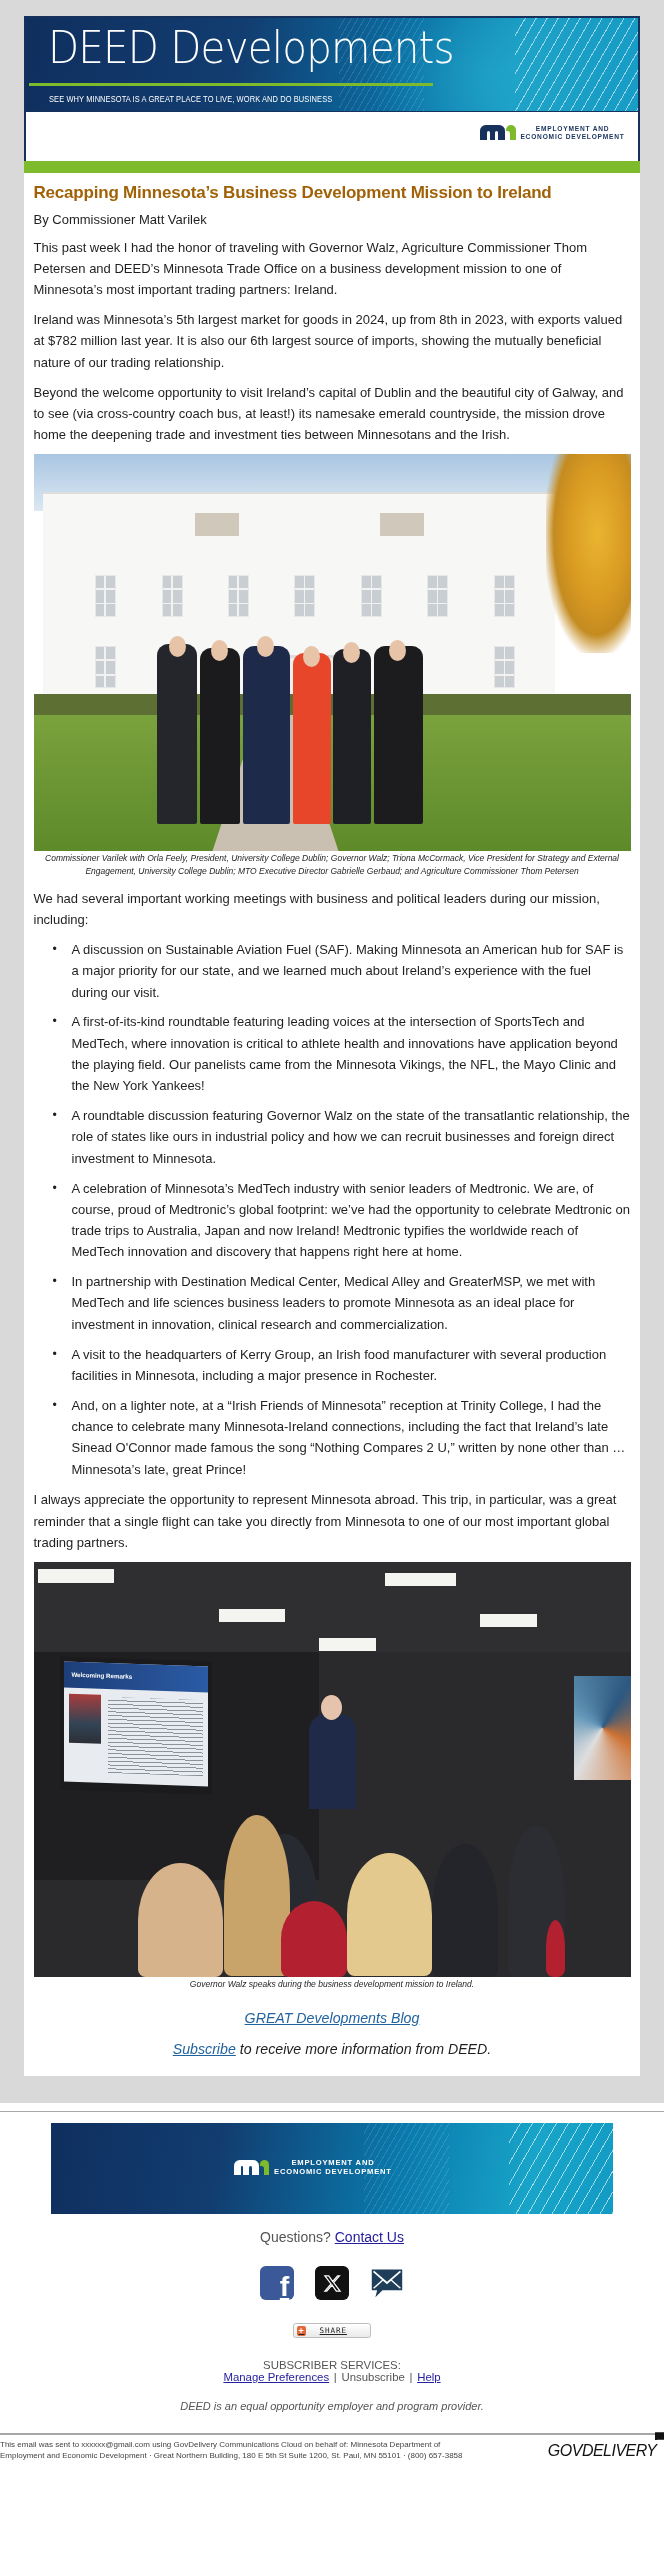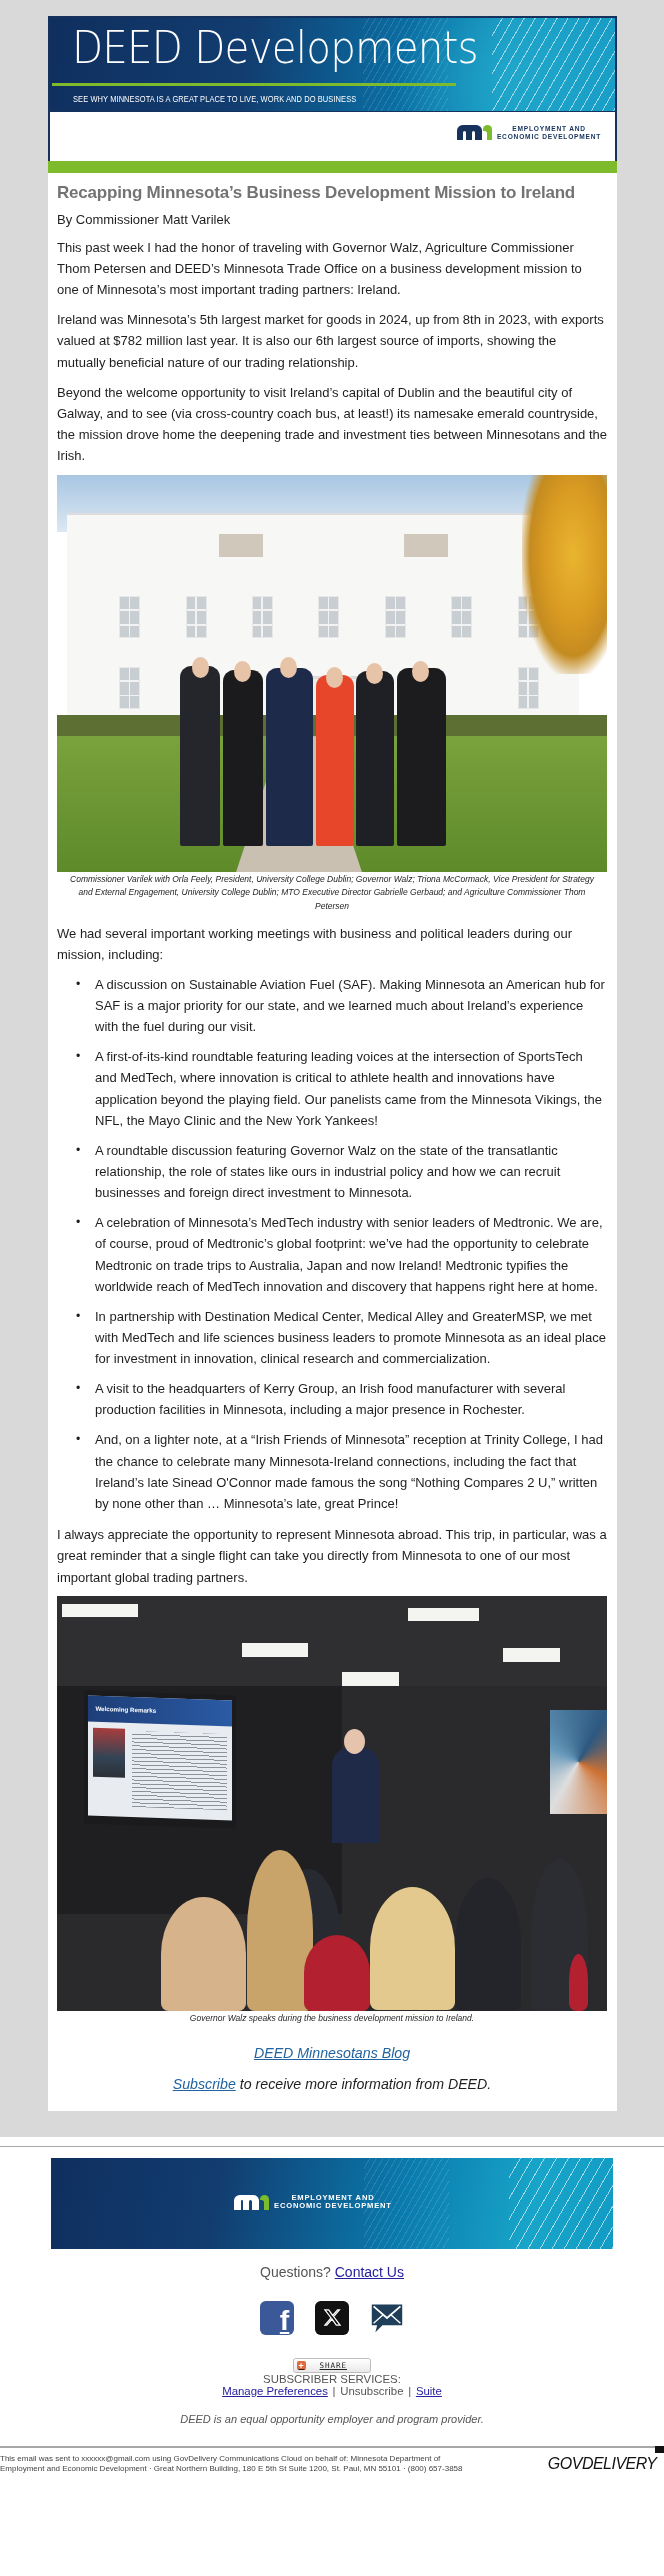--- a/index.html
+++ b/index.html
@@ -1,18 +1,18 @@
 <!DOCTYPE html>
 <html style="font-size:15px"><head>
 <meta charset="utf-8">
 <style>
   * { box-sizing: border-box; margin: 0; padding: 0; }
   body { width: 664px; background: #ffffff; font-family: "Liberation Sans", sans-serif; }
   .outer-bg { background: #d9d9d9; padding: 16px 0 26.6px 0; }
-  .container { width: 569px; margin: 0 auto; background: #ffffff; }
+  .container { width: 616px; margin: 0 auto; background: #ffffff; }
 
   
   .banner { position: relative; height: 145px; border: 2.8px solid #16325c; border-bottom: none; overflow: hidden; }
   .banner-top { position: absolute; left: 0; top: 0; right: 0; height: 93px;
     background: linear-gradient(100deg, #0f2f5e 0%, #123d70 35%, #0a6ea3 62%, #1a9cc4 80%, #179dc6 100%); overflow: hidden; }
   .banner-top .stripes { position: absolute; right: 0; top: 0; width: 123px; height: 93px;
     background: repeating-linear-gradient(120deg, transparent 0 8.5px, rgba(255,255,255,0.55) 8.5px 9.5px); }
   .banner-top .stripes2 { position: absolute; left: 313px; top: 0; width: 85px; height: 93px;
     background: repeating-linear-gradient(120deg, transparent 0 4.7px, rgba(255,255,255,0.12) 4.7px 5.7px); }
   .banner-top .wave { position: absolute; left: 342px; top: -38px; width: 247px; height: 190px; border-radius: 50%;
@@ -28,21 +28,21 @@
     -webkit-mask: none; position: relative; }
   .mn-mark .m::before, .mn-mark .m::after { content: ""; position: absolute; bottom: 0; width: 2.8px; height: 9.5px; background: #fff; border-radius: 2.8px 2.8px 0 0; }
   .mn-mark .m::before { left: 6.6px; } .mn-mark .m::after { left: 15px; }
   .mn-mark .n { width: 9.5px; height: 15px; background: #7dbb2c; border-radius: 5.7px 5.7px 0 0; margin-left: 0.9px; position: relative; }
   .mn-mark .n::after { content: ""; position: absolute; left: 0; bottom: 0; width: 3.8px; height: 9.5px; background: #fff; border-radius: 0 2.8px 0 0; }
   .mn-text { font-size: 6.6px; line-height: 7.6px; font-weight: bold; color: #16325c; letter-spacing: 0.8px; text-align: center; }
   .green-bar { height: 12.3px; background: #7dbb2c; }
 
   
   .article { padding: 5.7px 9.5px 9.5px 9.5px; font-family: "Liberation Sans", sans-serif; color: #1f1f1f; }
-  .article h1 { font-size: 17px; color: #737373; font-weight: bold; margin: 3.8px 0 9.5px 0; letter-spacing: -0.2px; }
+  .article h1 { font-size: 17px; color: #a16207; font-weight: bold; margin: 3.8px 0 9.5px 0; letter-spacing: -0.2px; }
   .byline { font-size: 13px; margin-bottom: 9.5px; }
   .article p { font-size: 13px; line-height: 21.3px; margin-bottom: 8.5px; }
   .photo { display: block; width: 100%; position: relative; overflow: hidden; }
   .caption { font-size: 8.5px; font-style: italic; text-align: center; line-height: 13.3px; color: #1f1f1f; padding: 0.9px 11.4px 0 11.4px; margin-bottom: 9.5px; }
   ul.meetings { list-style: none; margin: 5.7px 0 9.5px 0; padding-left: 38px; }
   ul.meetings li { font-size: 13px; line-height: 21.3px; margin-bottom: 8.5px; position: relative; padding-left: 0; }
   ul.meetings li::before { content: "•"; position: absolute; left: -19px; top: 0; font-size: 12.3px; }
 
   
   .photo1 { height: 397px; background: linear-gradient(#cfe0ee 0%, #e8eff5 10%, #ffffff 12%); }
@@ -97,21 +97,21 @@
   .footer-logo .n::after { background: #0f4c7c; }
   .footer-logo .mn-text { color: #fff; font-size: 7.6px; line-height: 8.5px; }
   .questions { font-size: 14px; color: #555; margin-top: 15px; }
   .questions a, .sub-links a { color: #2620a0; text-decoration: underline; }
   .social { display: flex; justify-content: center; gap: 21px; margin-top: 21px; }
   .social-icon { width: 34px; height: 34px; display: flex; align-items: center; justify-content: center; border-radius: 5.7px; color: #fff; }
   .fb { background: #3b5998; font-size: 28.5px; font-weight: bold; font-family: "Liberation Sans", sans-serif; padding-top: 5.7px; justify-content: flex-end; padding-right: 4.7px; }
   .xicon { background: #111; font-size: 21px; font-family: "DejaVu Sans", sans-serif; }
   .share-btn { display: inline-flex; align-items: center; gap: 13.3px; width: 78px; height: 15px; margin-top: 23px; border: 0.9px solid #bdbdbd; border-radius: 2.8px; background: linear-gradient(#ffffff, #e9e9e9); padding-left: 2.8px; font-size: 7.6px; letter-spacing: 0.9px; color: #222; font-family: "DejaVu Sans Mono", monospace; }
   .share-plus { width: 9.5px; height: 9.5px; background: #e2693b; color: #fff; font-size: 8.5px; line-height: 9.5px; text-align: center; border-radius: 1.9px; font-weight: bold; }
-  .sub-title { font-size: 11.4px; color: #555; margin-top: 0; }
+  .sub-title { font-size: 11.4px; color: #555; margin-top: 21px; }
   .sub-links { font-size: 11.4px; color: #555; line-height: 13.3px; }
   .sub-links .sep { margin: 0 4.7px; color: #555; }
   .eoe { font-size: 11px; font-style: italic; color: #555; margin-top: 15px; }
   .hr2 { height: 1.9px; background: #a7a7a7; margin-top: 21px; }
   .legal { display: flex; justify-content: space-between; align-items: center; padding: 5.7px 1.9px 9.5px 0; }
   .legal-text { font-size: 8px; color: #444; line-height: 10.4px; text-align: left; }
   .govd { font-size: 16px; font-weight: normal; font-style: italic; color: #111; letter-spacing: -0.5px; position: relative; padding-right: 5.7px; font-family: "Liberation Sans", sans-serif; }
   .govd-icon { position: absolute; right: -1.9px; top: -9.5px; width: 9.5px; height: 7.6px; background: #111; clip-path: polygon(0 0, 100% 0, 100% 100%, 30% 100%, 0 130%); }
 </style>
 </head>
@@ -226,21 +226,21 @@
           <div class="blob" style="left:313px;top:47px;width:85px;height:123px;background:#e3c98e;"></div>
           <div class="blob" style="left:398px;top:38px;width:66px;height:133px;background:#23252b;"></div>
           <div class="blob" style="left:474px;top:19px;width:57px;height:152px;background:#2b2d33;"></div>
           <div class="blob" style="left:247px;top:95px;width:66px;height:76px;background:#b3202f;"></div>
           <div class="blob" style="left:512px;top:114px;width:19px;height:57px;background:#b3202f;"></div>
         </div>
       </div>
       <div class="caption">Governor Walz speaks during the business development mission to Ireland.</div>
 
       <div class="links">
-        <a class="blog-link" href="#">DEED Minnesotans Blog</a>
+        <a class="blog-link" href="#">GREAT Developments Blog</a>
         <div class="subscribe-line"><a href="#">Subscribe</a><span> to receive more information from DEED.</span></div>
       </div>
     </div>
   </div>
 </div>
 
 <div class="hr"></div>
 
 <div class="footer">
   <div class="footer-banner">
@@ -279,21 +279,21 @@
     </a>
   </div>
 
   <a href="#" class="share-btn">
     <span class="share-plus">+</span>
     <span>SHARE</span>
   </a>
 
   <div class="sub-title">SUBSCRIBER SERVICES:</div>
   <div class="sub-links">
-    <a href="#">Manage Preferences</a><span class="sep">|</span><span>Unsubscribe</span><span class="sep">|</span><a href="#">Suite</a>
+    <a href="#">Manage Preferences</a><span class="sep">|</span><span>Unsubscribe</span><span class="sep">|</span><a href="#">Help</a>
   </div>
 
   <div class="eoe">DEED is an equal opportunity employer and program provider.</div>
 
   <div class="hr2"></div>
 
   <div class="legal">
     <div class="legal-text">
       <div>This email was sent to xxxxxx@gmail.com using GovDelivery Communications Cloud on behalf of: Minnesota Department of</div>
       <div>Employment and Economic Development · Great Northern Building, 180 E 5th St Suite 1200, St. Paul, MN 55101 · (800) 657-3858</div>

